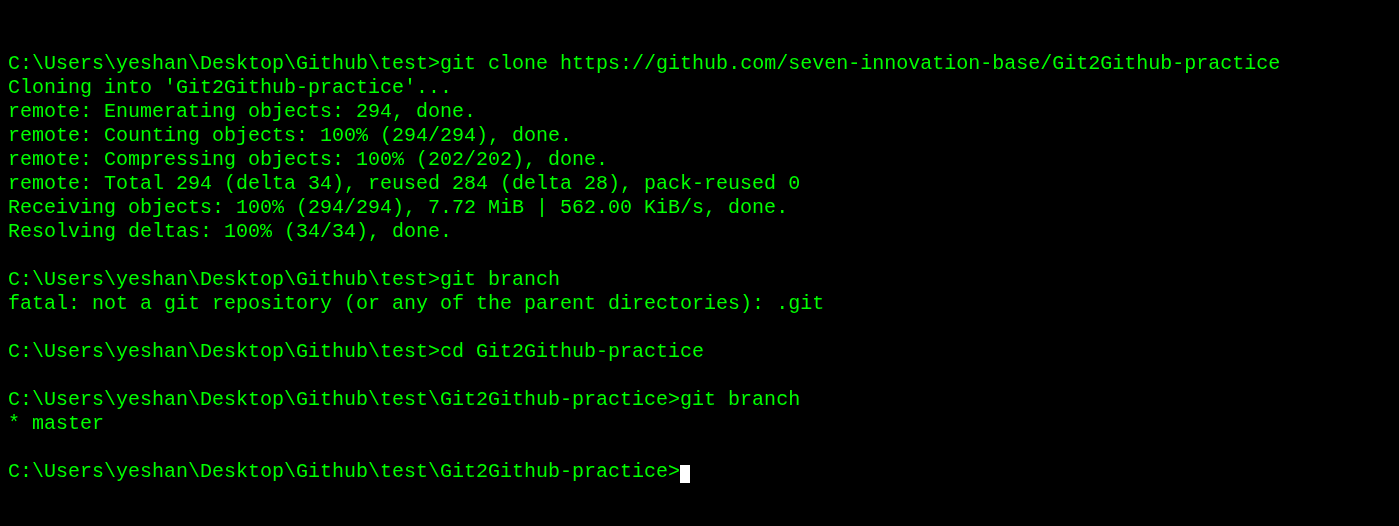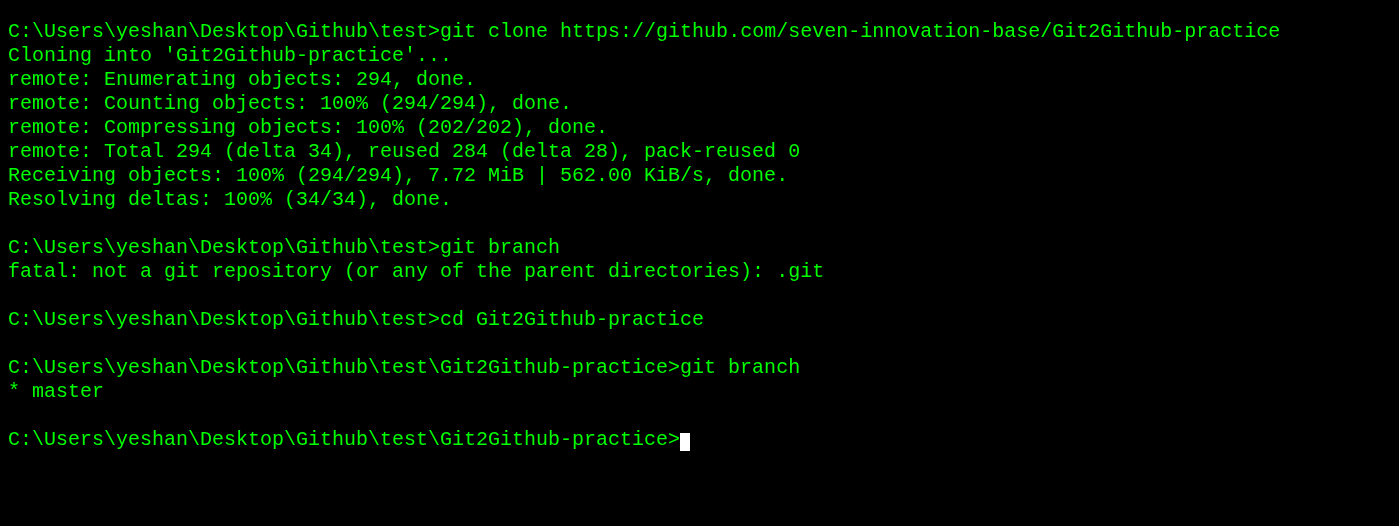--- a/index.html
+++ b/index.html
@@ -8,23 +8,24 @@
     width: 1399px;
     height: 526px;
     background: #000000;
     overflow: hidden;
   }
   .terminal {
     font-family: "Consolas", "Courier New", monospace;
     font-size: 20px;
     line-height: 24px;
     color: #00ff00;
-    padding: 20px 8px;
+    padding: 4px 8px;
     white-space: pre;
     letter-spacing: 0px;
+    margin-top: 48px;
   }
   .line {
     display: block;
     min-height: 24px;
   }
   .cursor {
     display: inline-block;
     width: 10px;
     height: 18px;
     background: #ffffff;

